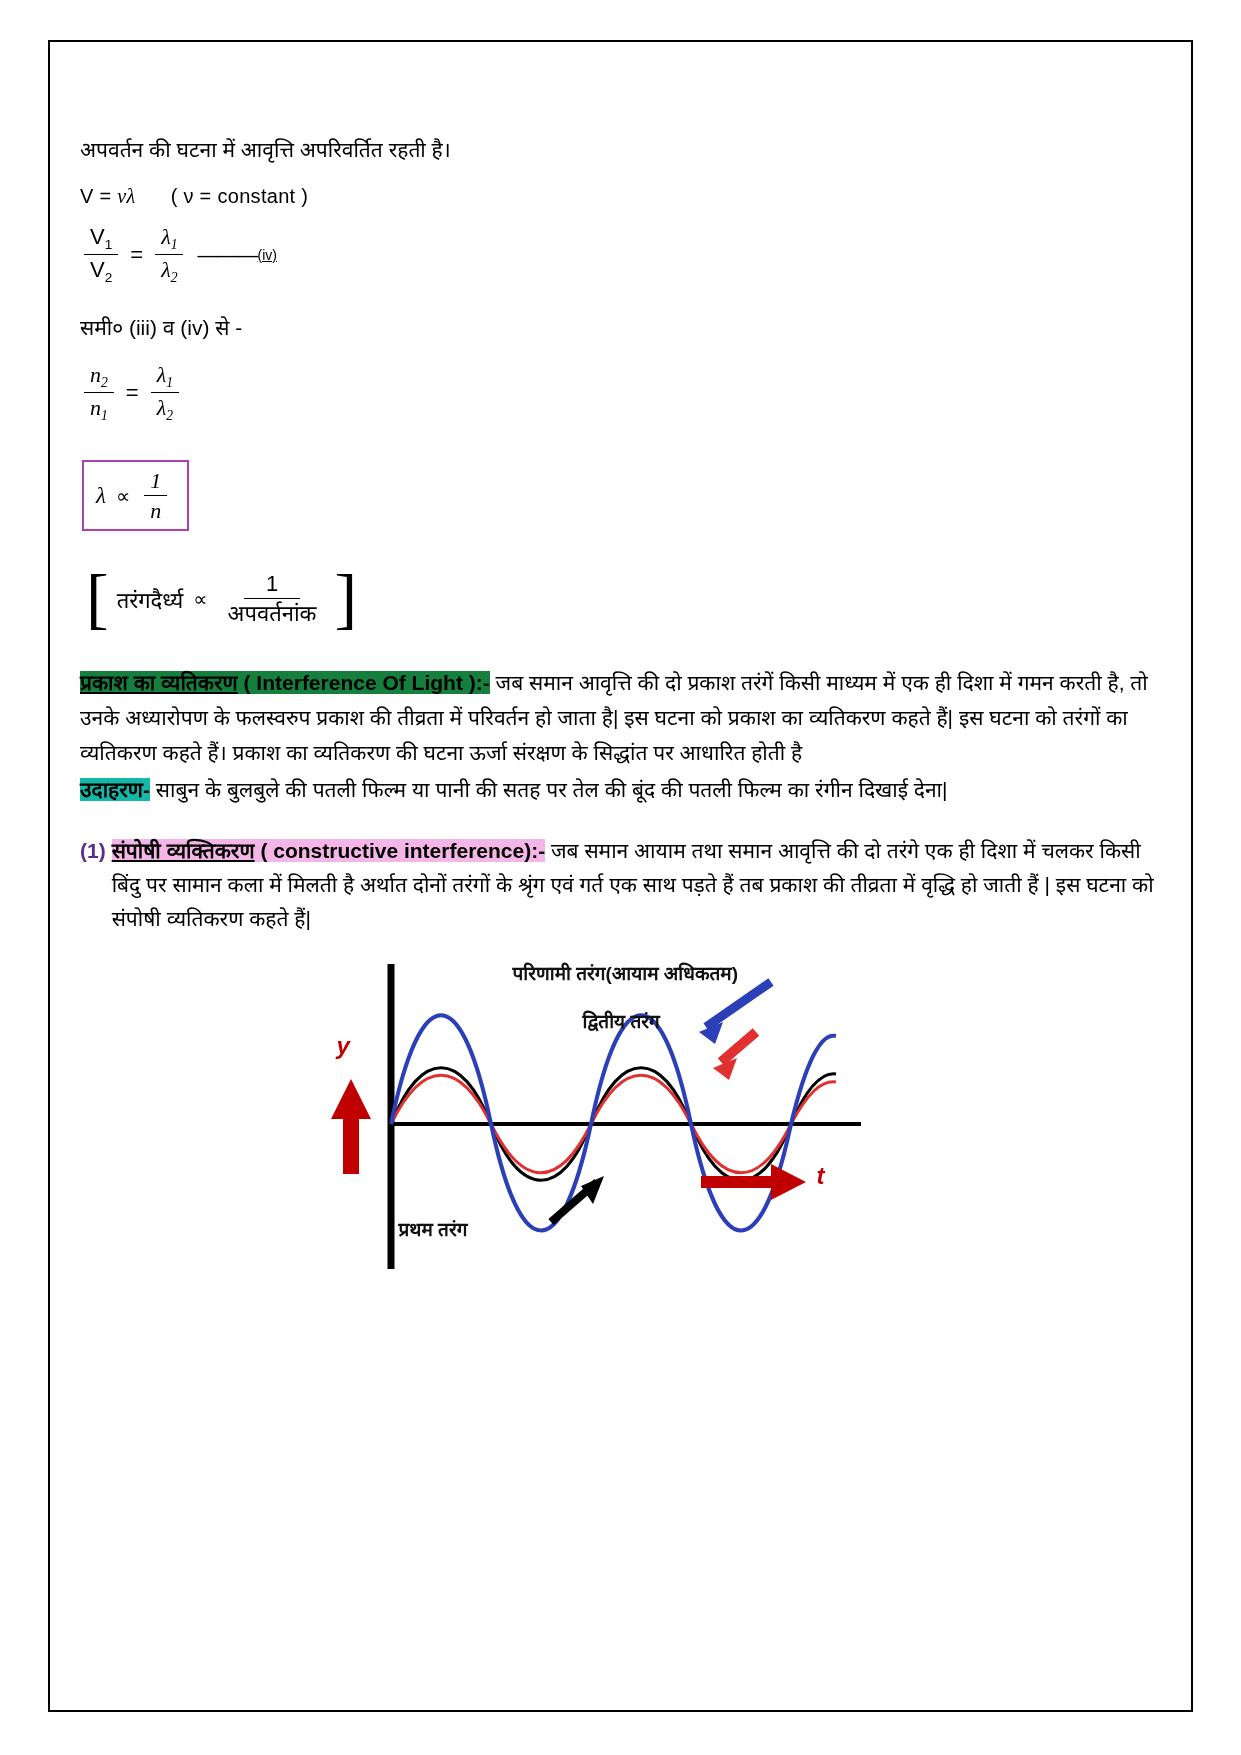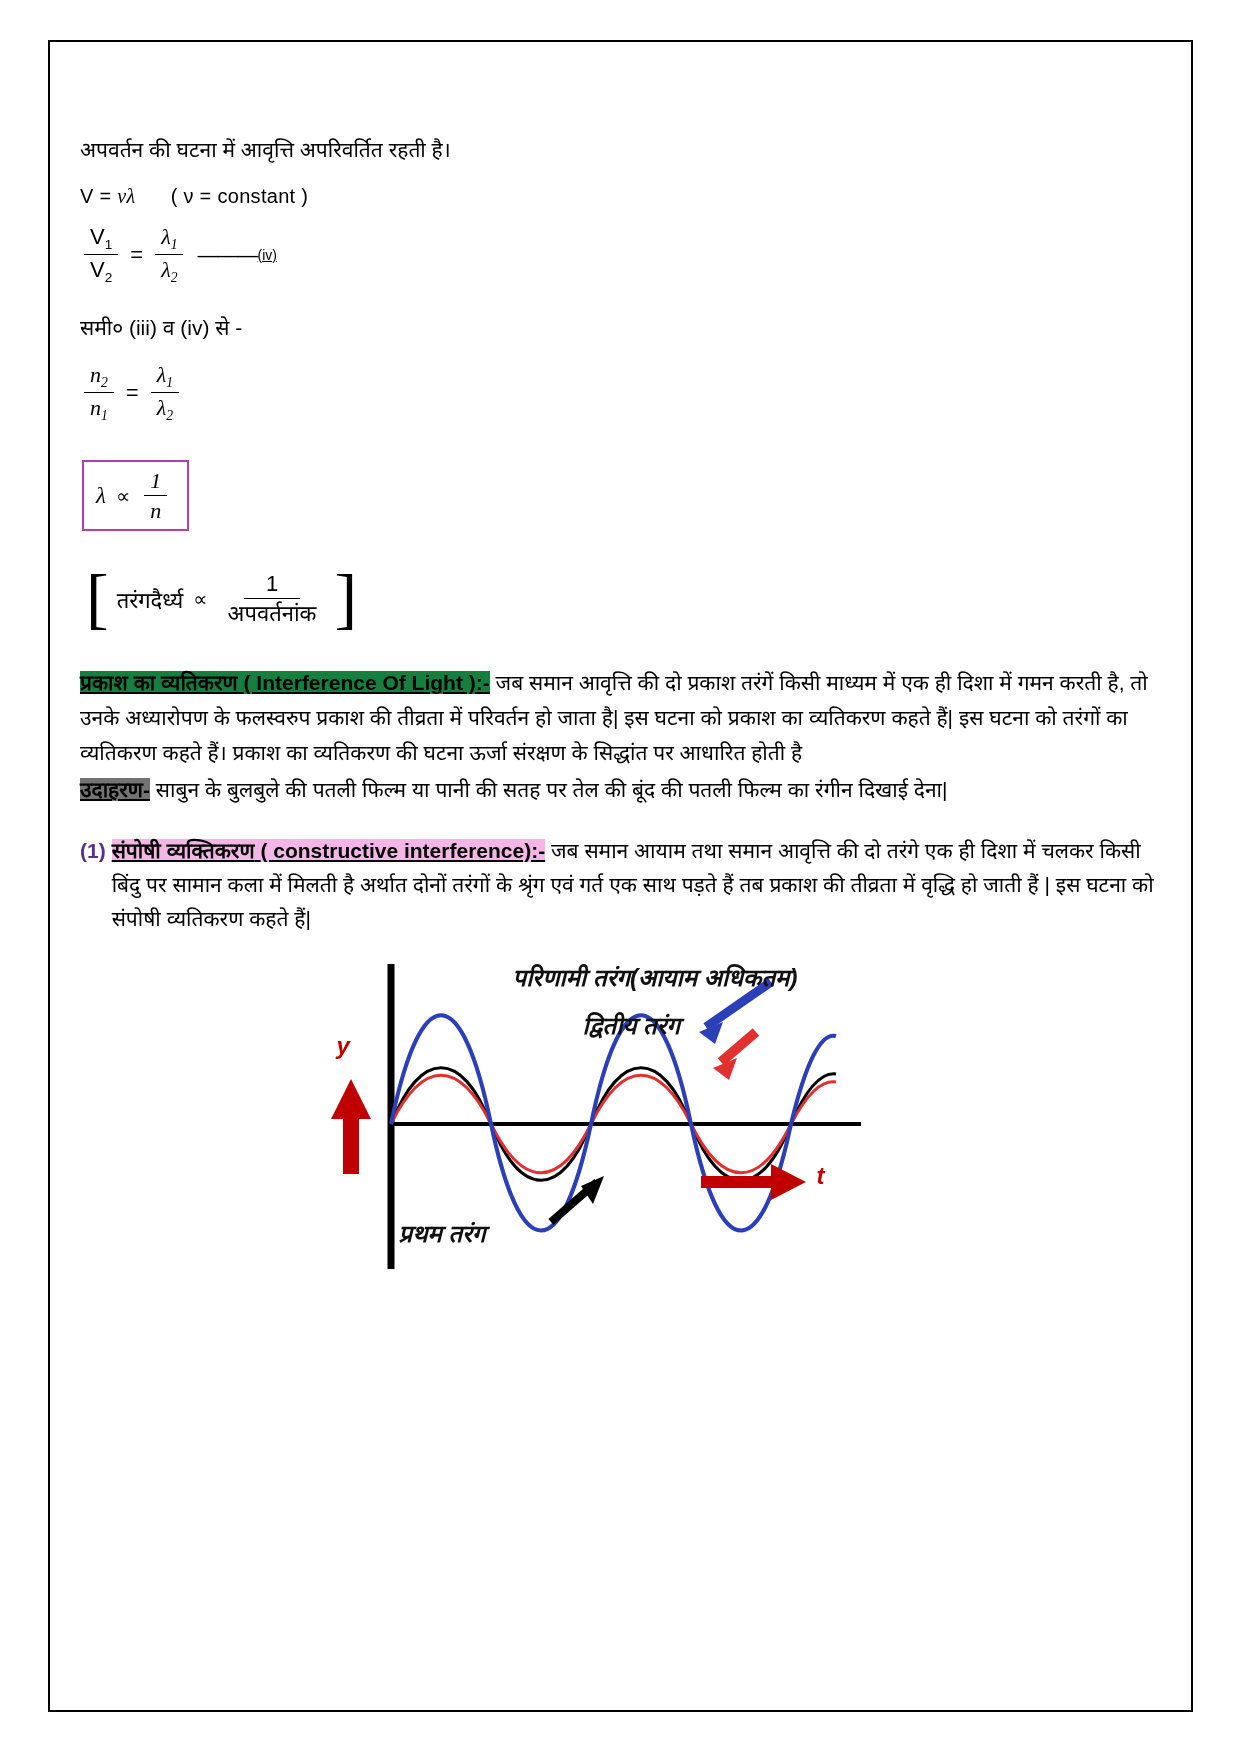--- a/index.html
+++ b/index.html
@@ -97,30 +97,30 @@
     font-family: "Liberation Serif", serif;
     font-weight: 300;
   }
   .bracket-inner {
     display: flex;
     align-items: center;
     padding: 0 8px;
   }
 
   .hl-yellow { background: #15803d; }
-  .hl-blue { background: #737373; }
+  .hl-blue { background: #14b8a6; }
   .hl-pink { background: #f3b6e6; }
 
   .para {
     font-size: 21px;
     line-height: 1.68;
     margin: 0 0 2px 0;
     text-align: left;
   }
-  .bold { font-weight: bold; text-decoration: underline; }
+  .bold { font-weight: bold; }
   .under { text-decoration: underline; }
 
   .block-gap { height: 28px; }
 
   .numbered {
     display: flex;
     align-items: flex-start;
     font-size: 21px;
     line-height: 1.62;
     margin-top: 8px;
@@ -135,23 +135,22 @@
   .figure {
     margin: 18px auto 0 auto;
     width: 640px;
     height: 330px;
     position: relative;
   }
   .fig-label {
     position: absolute;
     font-family: "Liberation Sans", sans-serif;
     font-weight: bold;
-    font-size: 24px;
+    font-size: 19px;
     color: #000;
-    font-style: italic;
   }
   .axis-letter {
     position: absolute;
     font-weight: bold;
     font-style: italic;
     color: #c00000;
     font-size: 24px;
   }
 </style>
 </head>

